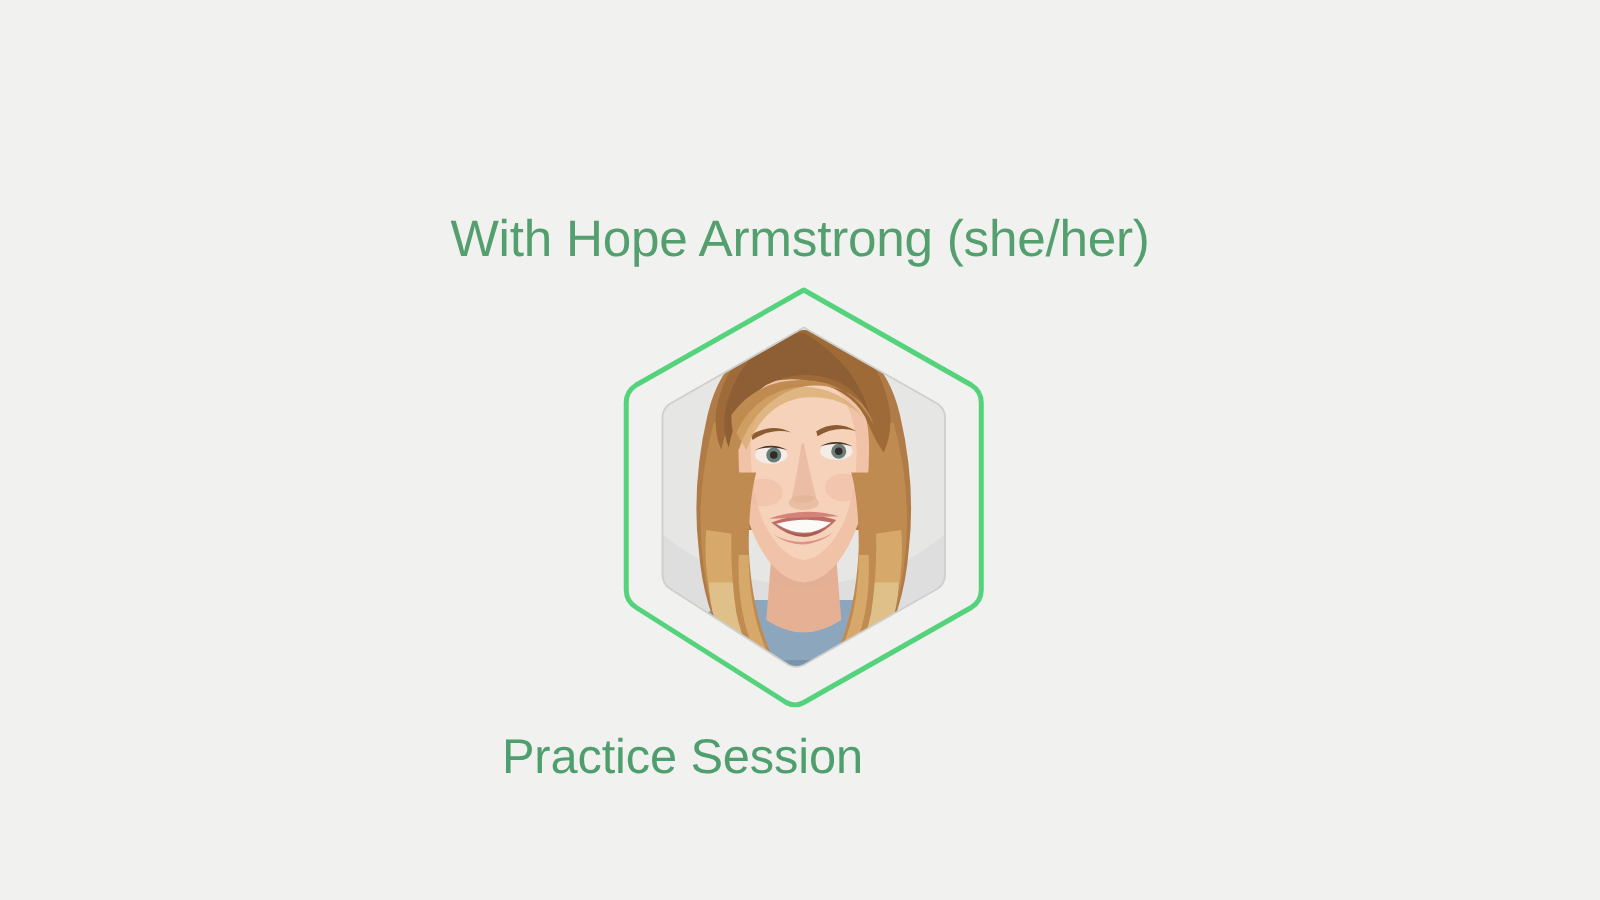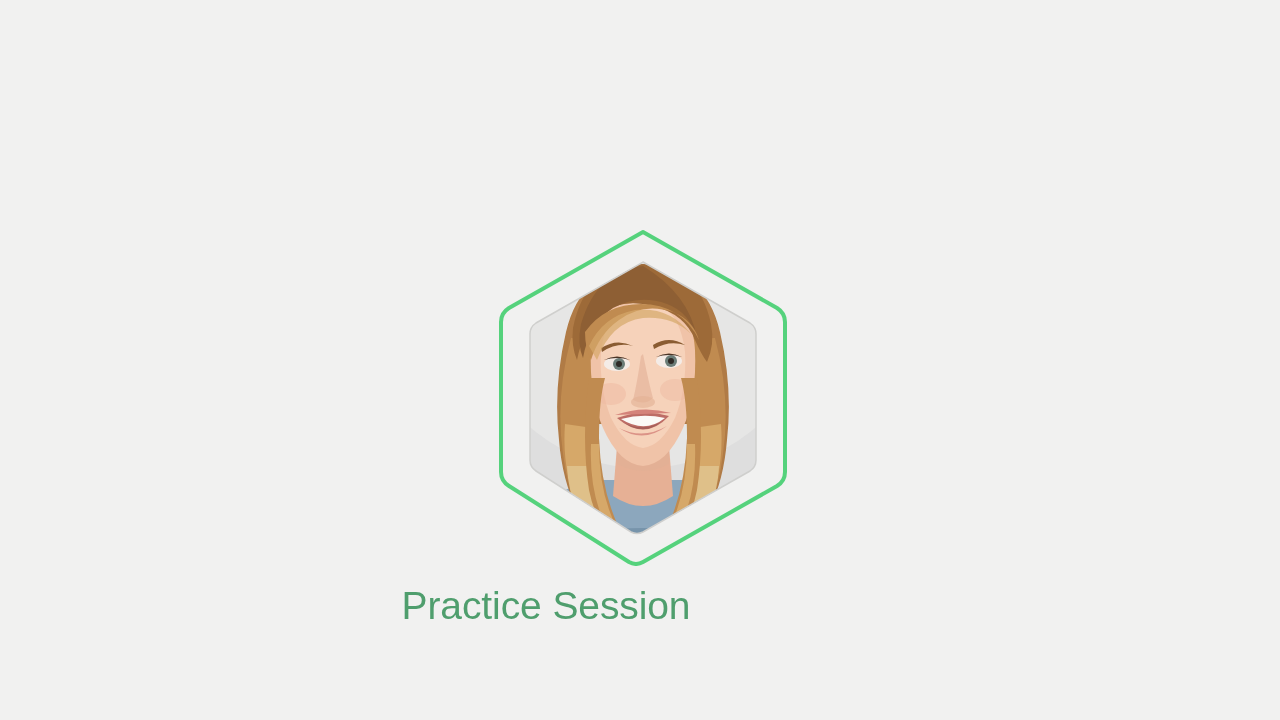--- a/index.html
+++ b/index.html
@@ -114,20 +114,21 @@
   .nose-shade     { fill: #e0ab91; }
   .blush          { fill: #eeb9a2; }
   .earring        { fill: #cbb28a; }
 </style>
 </head>
 <body>
 
 <div class="slide">
 
 
+  <div class="subtitle">With Hope Armstrong (she/her)</div>
 
   <div class="avatar-badge">
     <svg viewBox="0 0 300 338" xmlns="http://www.w3.org/2000/svg">
       <defs>
 
         <clipPath id="photoClip">
           <path d="M150,34
                    L257,95
                    Q263,99 263,106
                    L263,232

